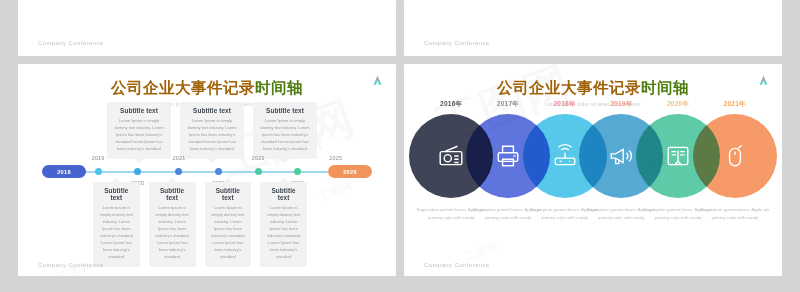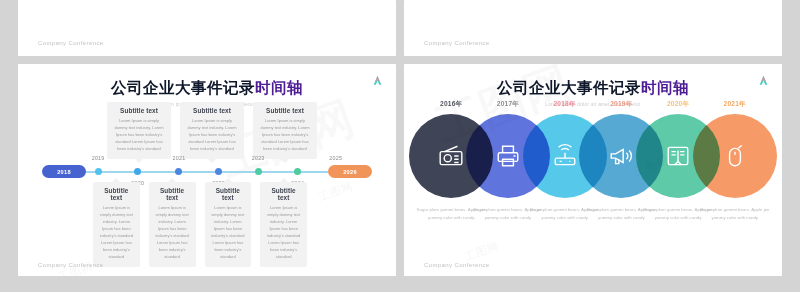--- a/index.html
+++ b/index.html
@@ -49,22 +49,22 @@
     font-size:6px;color:#c2c2c2;letter-spacing:.4px;
   }
   .slide.bl .footer,.slide.br .footer{bottom:8px;}
 
   
   .title-wrap{position:absolute;left:0;right:0;top:14px;text-align:center;}
   .title{
     font-size:15.5px;font-weight:bold;letter-spacing:.5px;
     font-family:"DejaVu Sans","Liberation Sans",sans-serif;
   }
-  .title .t1{color:#0f172a;}
-  .title .t2{color:#4c1d95;}
+  .title .t1{color:#a16207;}
+  .title .t2{color:#4d7c0f;}
   .subtitle{
     margin-top:3px;
     font-size:4.6px;color:#c6c8ca;letter-spacing:.35px;
   }
   .logo{
     position:absolute;right:12px;top:9px;
     width:13px;height:13px;
   }
 
   

